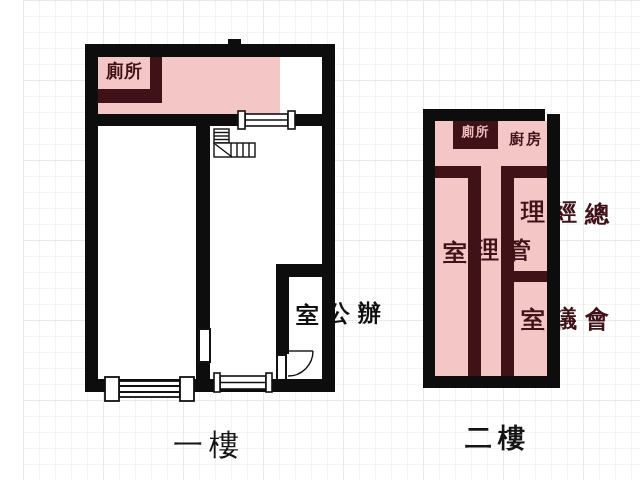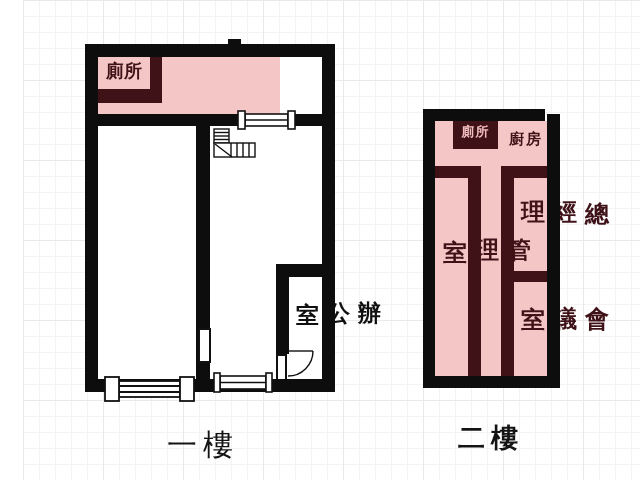--- a/index.html
+++ b/index.html
@@ -15,21 +15,21 @@
     margin-left: 23px;
   }
   .abs { position:absolute; }
   .wall   { position:absolute; background:#0d0d0d; }
   .mwall  { position:absolute; background:#3e1217; }
   .pink   { position:absolute; background:#f5c6c6; }
   .white  { position:absolute; background:#ffffff; }
   .slot   { position:absolute; background:#ffffff; border:2px solid #111; box-sizing:border-box; }
   .rlabel { position:absolute; color:#3e1217; font-weight:600; text-align:center; line-height:1.05; }
   .vtext  { position:absolute; writing-mode:vertical-rl; text-orientation:upright; font-weight:600; }
-  .caption{ position:absolute; color:#141414; font-weight:500; text-align:center; letter-spacing:6px; }
+  .caption{ position:absolute; color:#141414; font-weight:500; text-align:right; letter-spacing:6px; }
   svg.overlay { position:absolute; left:0; top:0; pointer-events:none; }
 </style>
 </head>
 <body>
 
 <div class="canvas">
 
   <div class="abs">
 
     <div class="white" style="left:75px;top:57px;width:224px;height:322px;"></div>

